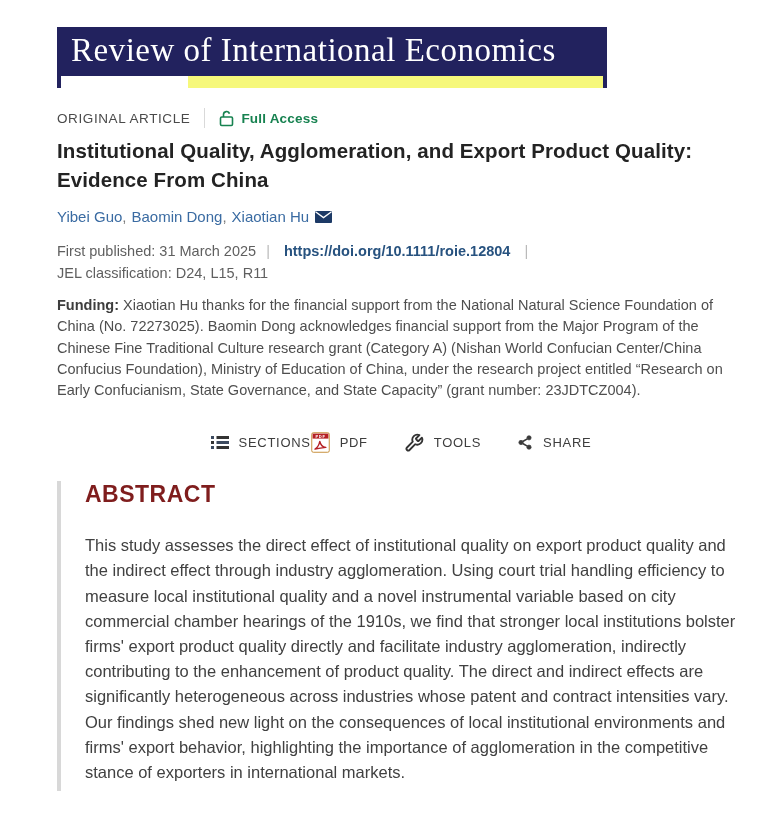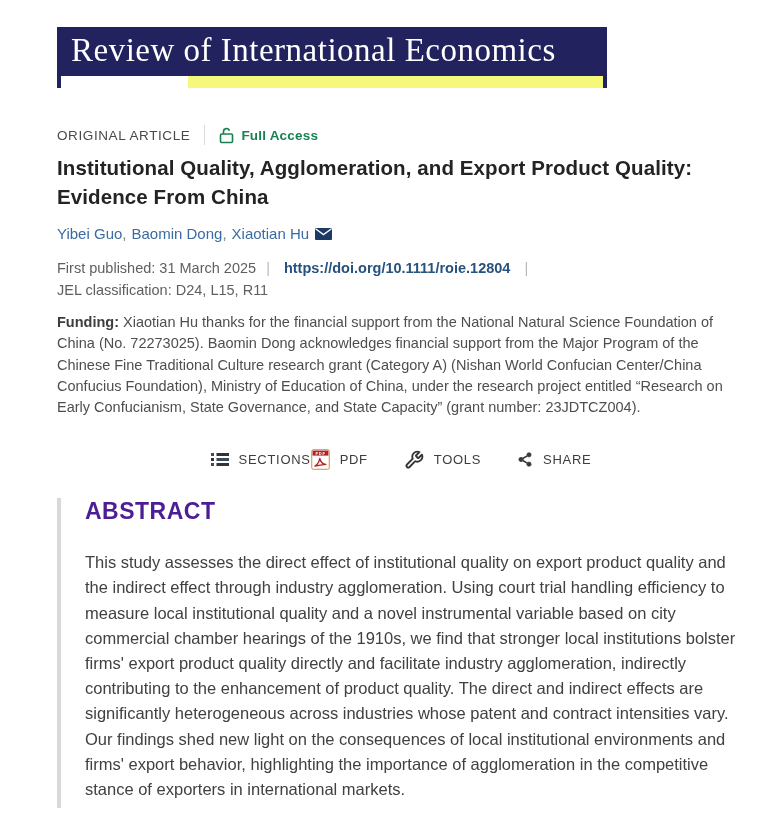--- a/index.html
+++ b/index.html
@@ -30,21 +30,21 @@
   .banner-strip {
     height: 12px;
     margin: 0 4px 4px 4px;
     background: linear-gradient(to right, #ffffff 0%, #ffffff 23.5%, #f6f87b 23.5%, #f6f87b 100%);
   }
 
   
   .meta-row {
     display: flex;
     align-items: center;
-    margin-top: 37px;
+    margin-top: 20px;
     font-size: 13.5px;
   }
   .article-type {
     color: #4a4a4a;
     letter-spacing: 0.6px;
   }
   .meta-divider {
     width: 1px; height: 20px;
     background: #d9d9d9;
     margin: 0 14px;
@@ -133,21 +133,21 @@
   .abstract {
     margin-top: 28px;
     border-left: 4px solid #d8d8d8;
     padding-left: 24px;
     padding-bottom: 6px;
     max-width: 688px;
   }
   .abstract-heading {
     font-size: 23px;
     font-weight: bold;
-    color: #4c1d95;
+    color: #7f1d1d;
     letter-spacing: 0.5px;
   }
   .abstract-text {
     margin-top: 25px;
     max-width: 655px;
     font-size: 16.5px;
     line-height: 1.53;
     color: #414141;
   }
 </style>

